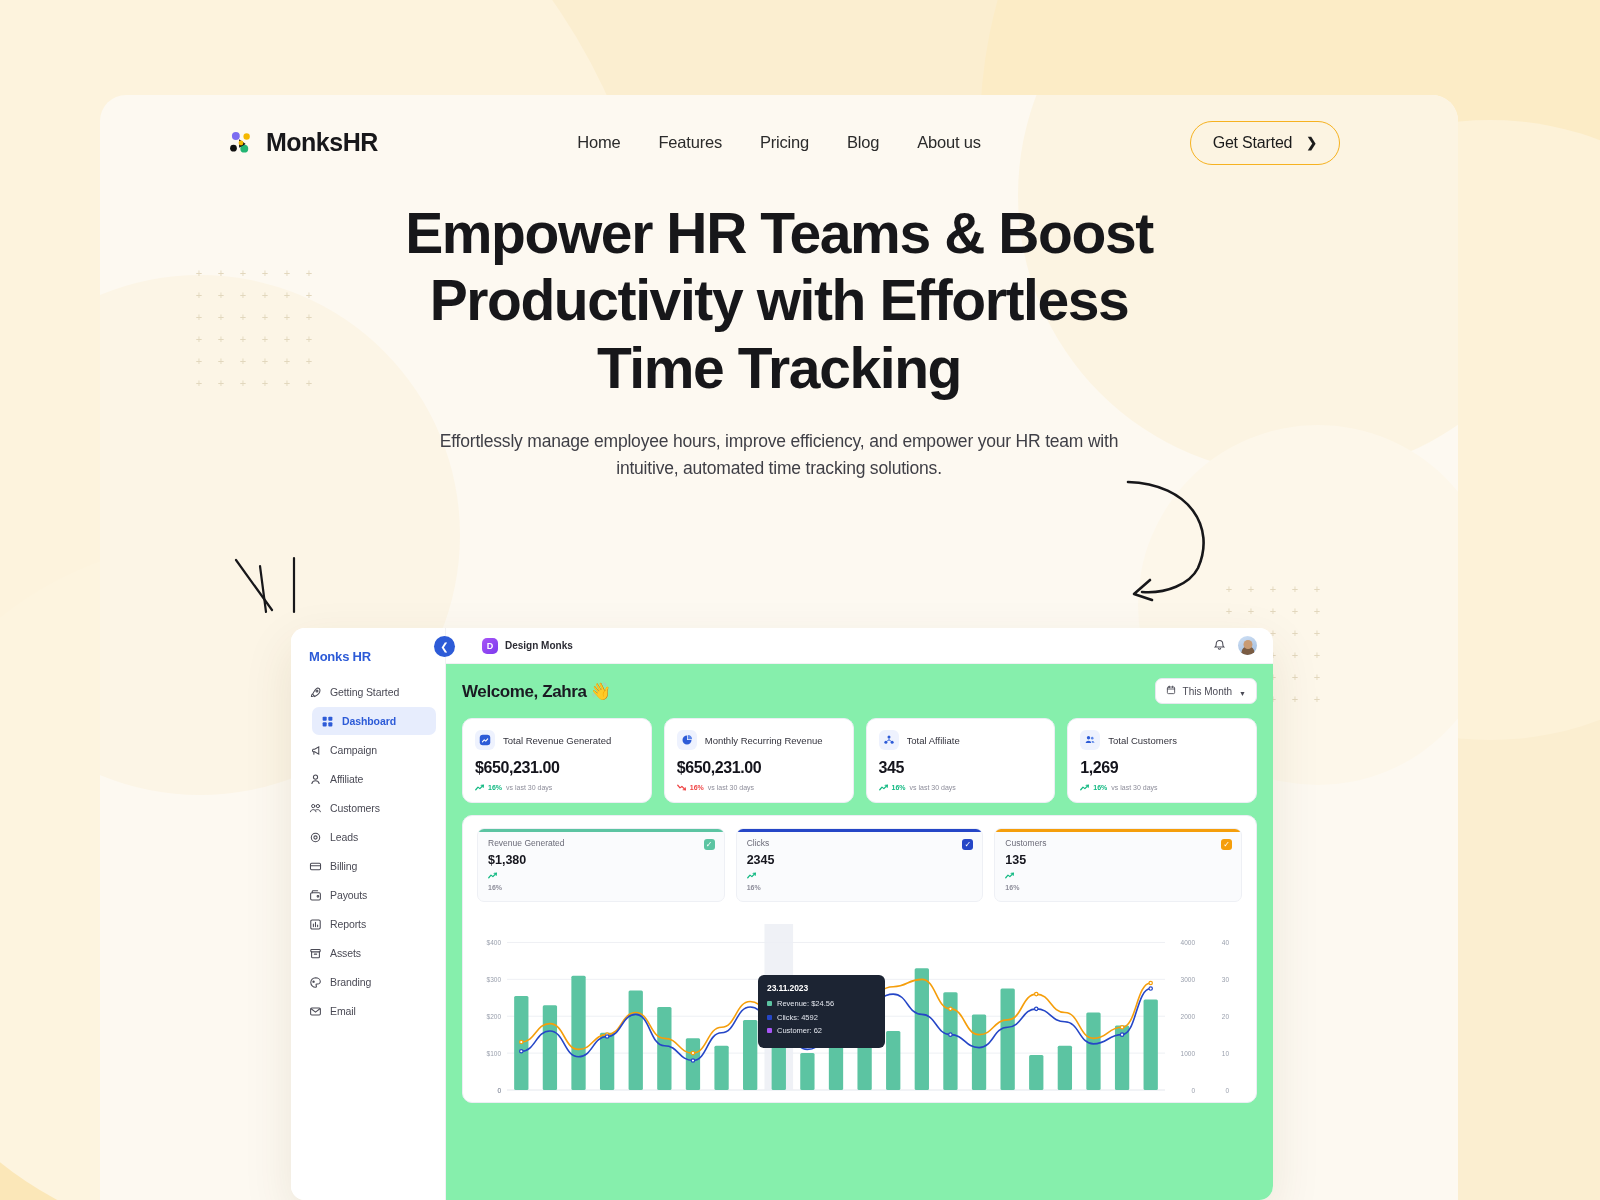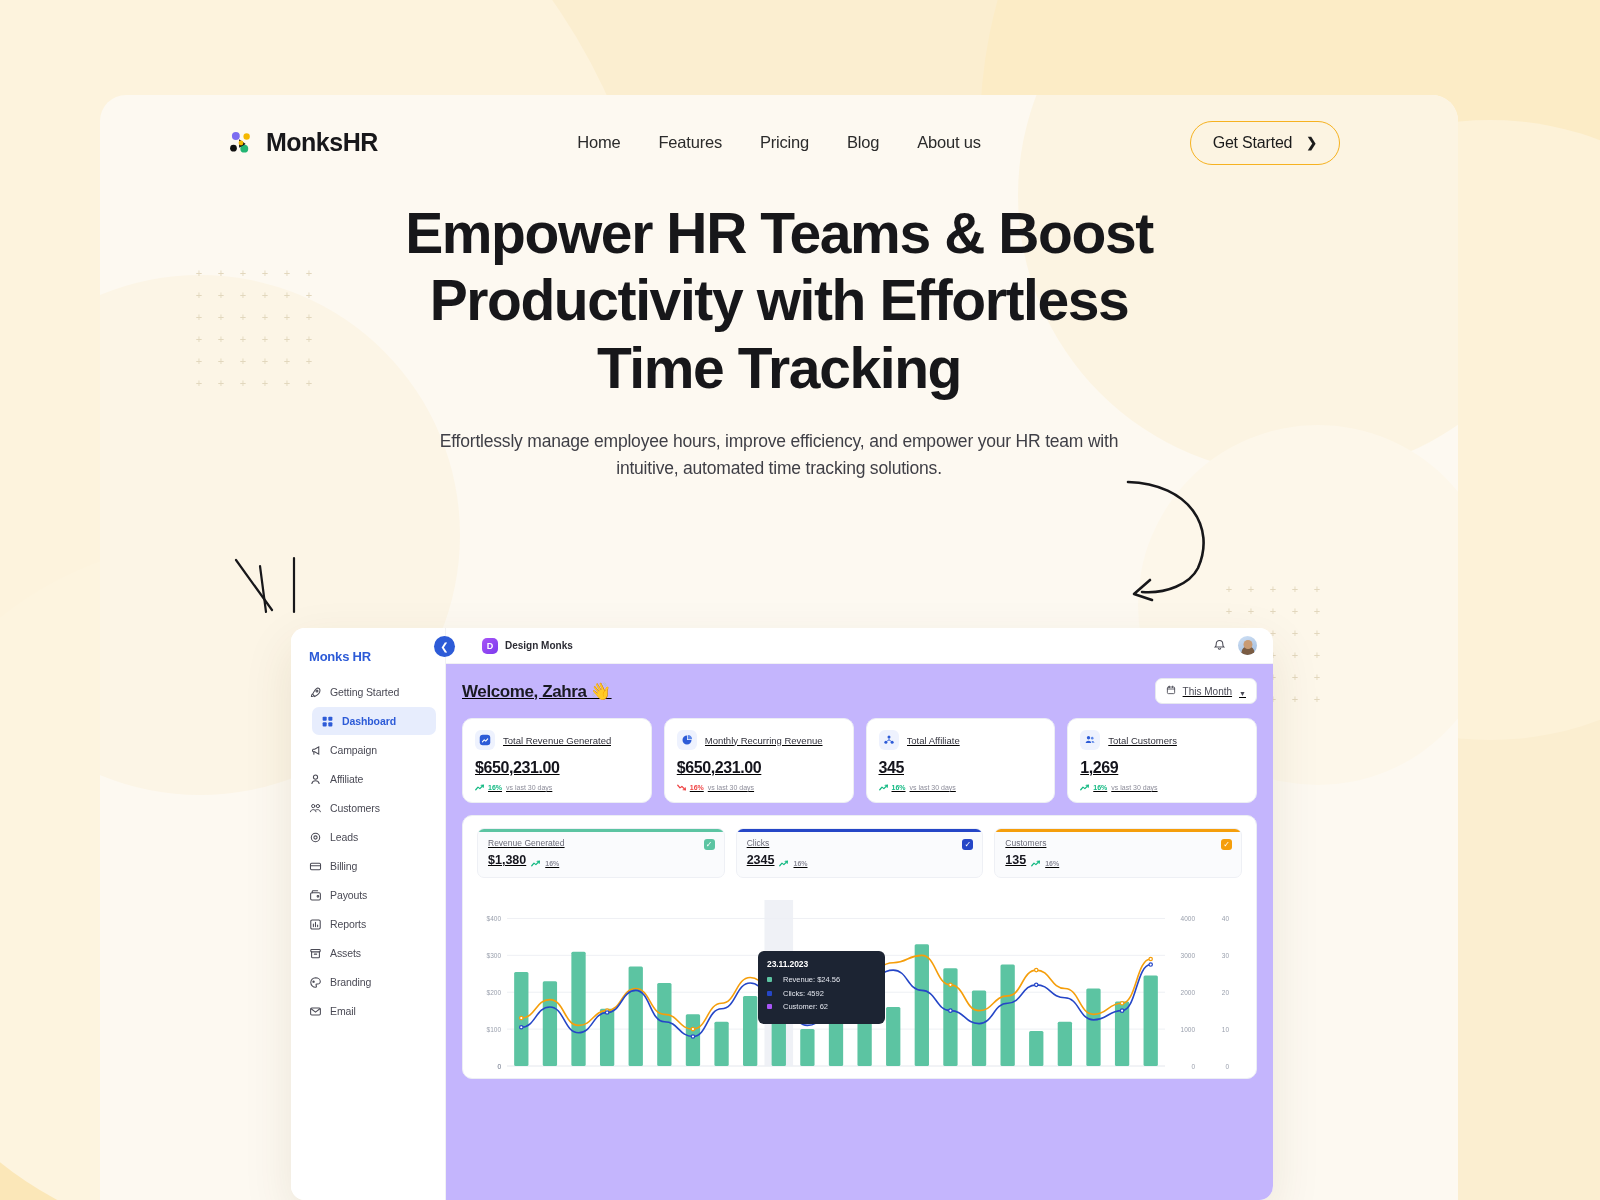--- a/index.html
+++ b/index.html
@@ -150,21 +150,21 @@
   }
   .avatar::after{
     content:""; position:absolute; left:50%; top:55%; transform:translateX(-50%);
     width:13px; height:13px; border-radius:50% 50% 40% 40%; background:#7a5c43;
   }
   .avatar::before{
     content:""; position:absolute; left:50%; top:22%; transform:translateX(-50%);
     width:9px; height:9px; border-radius:50%; background:#c99b74; z-index:2;
   }
 
-  .dash-body { flex:1; background:#c4b5fd; padding:14px 16px; overflow:hidden;text-decoration:underline; }
+  .dash-body { flex:1; background:#86efac; padding:14px 16px; overflow:hidden; }
   .welcome-row { display:flex; align-items:center; margin-bottom:14px; }
   .welcome { font-size:17px; font-weight:bold; color:#1a1a22; letter-spacing:-0.4px; }
   .month-sel {
     margin-left:auto; display:flex; align-items:flex-end; gap:7px;
     background:#fff; border:1px solid #e6e8ef; border-radius:7px;
     padding:6px 10px; font-size:10px; color:#4a4a55; cursor:pointer;
   }
 
   .stats { display:flex; gap:12px; margin-bottom:12px; }
   .stat {
@@ -190,36 +190,36 @@
   }
   .perf-head { padding:12px 14px; border-bottom:1px solid #f0f1f6; }
   .perf-title { font-size:12.5px; font-weight:bold; color:#1a1a22; letter-spacing:-0.2px; }
   .metrics { display:flex; gap:11px; padding:12px 14px 10px; }
   .metric {
     flex:1; background:#fafbfd; border:1px solid #eef0f5; border-radius:7px;
     padding:9px 10px 10px; position:relative; overflow:hidden; cursor:pointer;
   }
   .metric-bar { position:absolute; left:0; top:0; height:3px; width:100%; }
   .metric-label { font-size:8.5px; color:#6b6b78; margin-bottom:5px; }
-  .metric-val { font-size:12.5px; font-weight:bold; color:#16161e; display:flex; align-items:flex-end; gap:5px; }
+  .metric-val { font-size:12.5px; font-weight:bold; color:#16161e; display:flex; align-items:flex-start; gap:5px;flex-direction:column; }
   .metric-chg { font-size:7px; color:#8d8d9a; }
   .cbox {
     position:absolute; right:9px; top:10px; width:11px; height:11px; border-radius:3px;
     display:flex; align-items:center; justify-content:center; color:#fff; font-size:8px;
   }
 
   .chart-wrap { position:relative; padding:4px 10px 0 10px; height:190px; }
   .chart-svg { display:block; }
 
   .tooltip {
     position:absolute; left:295px; top:63px; width:127px;
     background:#1c2433; border-radius:6px; padding:8px 9px; color:#fff; z-index:5;
   }
   .tt-date { font-size:8.5px; font-weight:bold; margin-bottom:6px; letter-spacing:-0.1px; }
-  .tt-row { display:flex; align-items:center; gap:11px; font-size:7.5px; margin-bottom:4.5px; color:#e3e6ee; }
+  .tt-row { display:flex; align-items:center; gap:5px; font-size:7.5px; margin-bottom:4.5px; color:#e3e6ee; }
   .tt-dot { width:5px; height:5px; border-radius:1px; flex:0 0 5px; }
 </style>
 </head>
 <body>
 
 <div id="root">
 
   <div class="bg-base">
     <div class="blob-c"></div>
     <div class="blob-d"></div>

